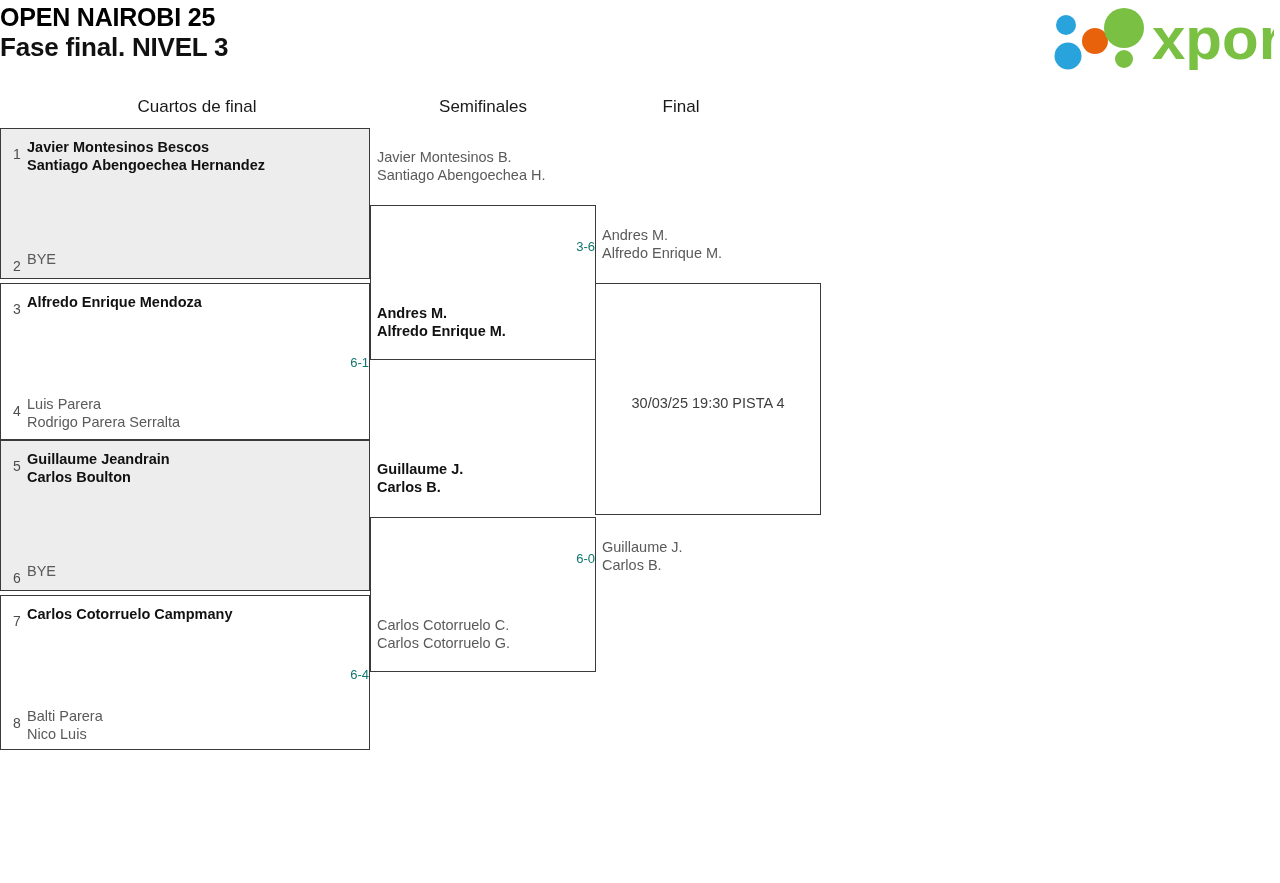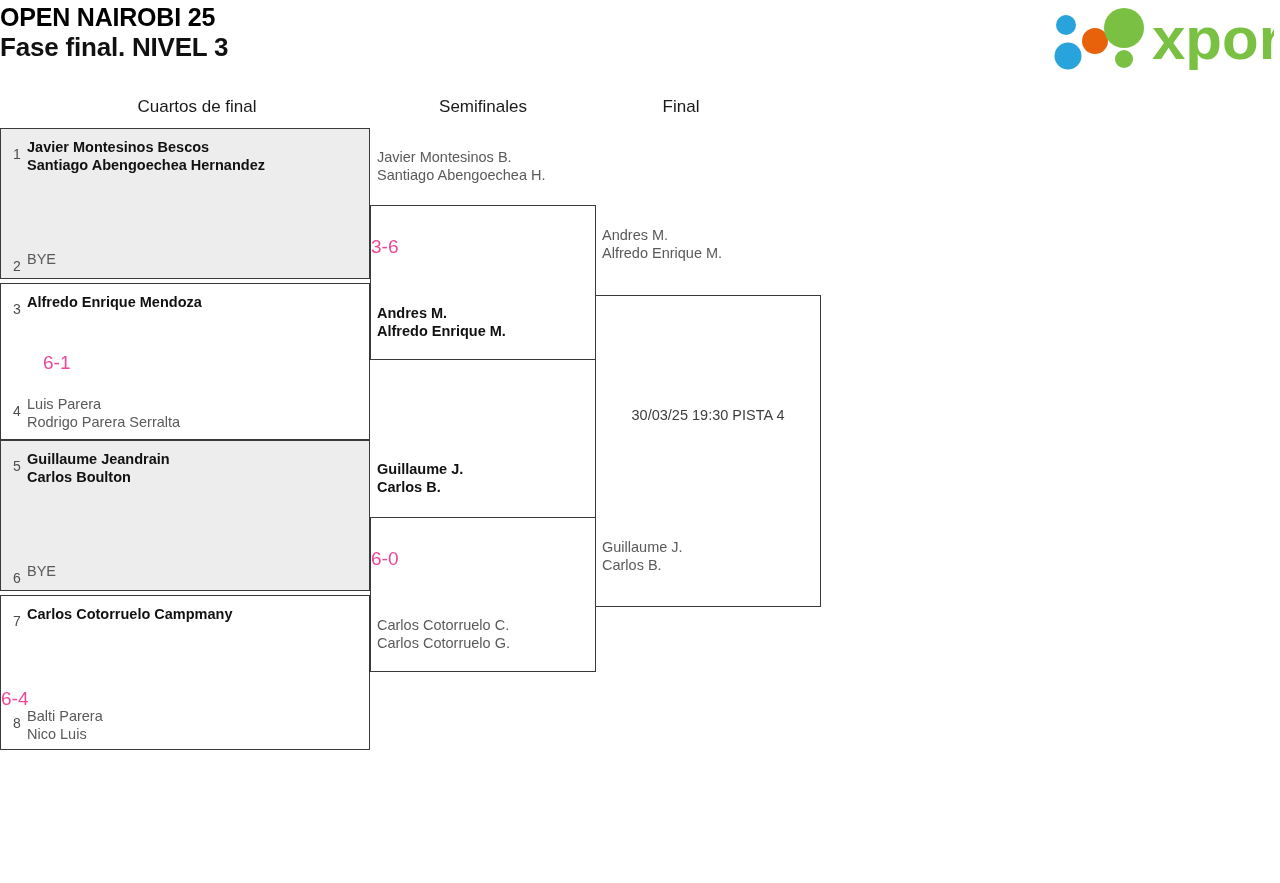--- a/index.html
+++ b/index.html
@@ -120,23 +120,23 @@
   .players .pname { display: block; white-space: nowrap; }
 
   
   .slot.noseed { padding-left: 7px; }
   .slot.noseed .players { padding-top: 0px; }
 
   
   .score-label {
     position: absolute;
     width: 100%;
-    text-align: left;
-    font-size: 19px;
-    color: #ec4899;
+    text-align: right;
+    font-size: 13px;
+    color: #0f766e;
     line-height: 18px;
   }
   .schedule-label {
     position: absolute;
     width: 100%;
     text-align: center;
     font-size: 14.5px;
     color: #3d3d3d;
     line-height: 18px;
     white-space: nowrap;
@@ -187,21 +187,21 @@
     </div>
   </div>
 
   <div class="match-box" style="left:0px; top:283px; width:370px; height:157px;">
     <div class="slot" style="top:8px;">
       <span class="seed">3</span>
       <span class="players winner">
         <span class="pname">Alfredo Enrique Mendoza</span>
       </span>
     </div>
-    <div class="score-label" style="top:70px;margin-left:42px;">6-1</div>
+    <div class="score-label" style="top:70px;">6-1</div>
     <div class="slot" style="top:110px;">
       <span class="seed">4</span>
       <span class="players">
         <span class="pname">Luis Parera</span>
         <span class="pname">Rodrigo Parera Serralta</span>
       </span>
     </div>
   </div>
 
   <div class="match-box shaded" style="left:0px; top:440px; width:370px; height:151px;">
@@ -220,21 +220,21 @@
     </div>
   </div>
 
   <div class="match-box" style="left:0px; top:595px; width:370px; height:155px;">
     <div class="slot" style="top:8px;">
       <span class="seed">7</span>
       <span class="players winner">
         <span class="pname">Carlos Cotorruelo Campmany</span>
       </span>
     </div>
-    <div class="score-label" style="top:70px;margin-top:24px;">6-4</div>
+    <div class="score-label" style="top:70px;">6-4</div>
     <div class="slot" style="top:110px;">
       <span class="seed">8</span>
       <span class="players">
         <span class="pname">Balti Parera</span>
         <span class="pname">Nico Luis</span>
       </span>
     </div>
   </div>
 
   <div class="score-box" style="left:370px; top:205px; width:226px; height:155px;">
@@ -262,21 +262,21 @@
       <span class="pname">Carlos B.</span>
     </span>
   </div>
   <div class="slot noseed" style="left:370px; top:616px; width:226px;align-items:flex-end;">
     <span class="players">
       <span class="pname">Carlos Cotorruelo C.</span>
       <span class="pname">Carlos Cotorruelo G.</span>
     </span>
   </div>
 
-  <div class="score-box" style="left:595px; top:295px; width:226px; height:312px;">
+  <div class="score-box" style="left:595px; top:283px; width:226px; height:232px;">
     <div class="schedule-label" style="top:110px;">30/03/25 19:30 PISTA 4</div>
   </div>
   <div class="slot noseed" style="left:595px; top:226px; width:226px;">
     <span class="players">
       <span class="pname">Andres M.</span>
       <span class="pname">Alfredo Enrique M.</span>
     </span>
   </div>
   <div class="slot noseed" style="left:595px; top:538px; width:226px;">
     <span class="players">

